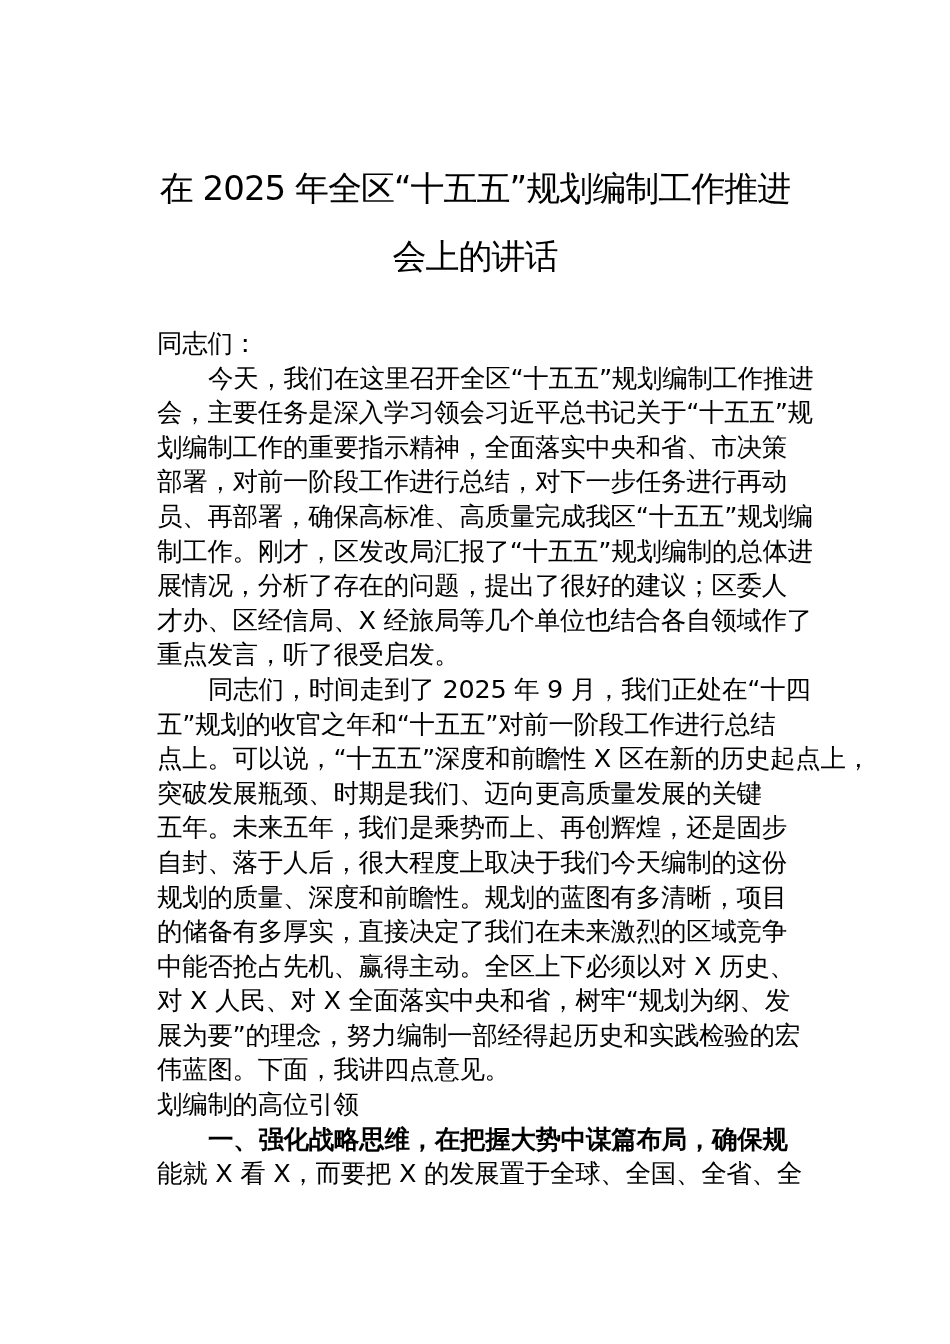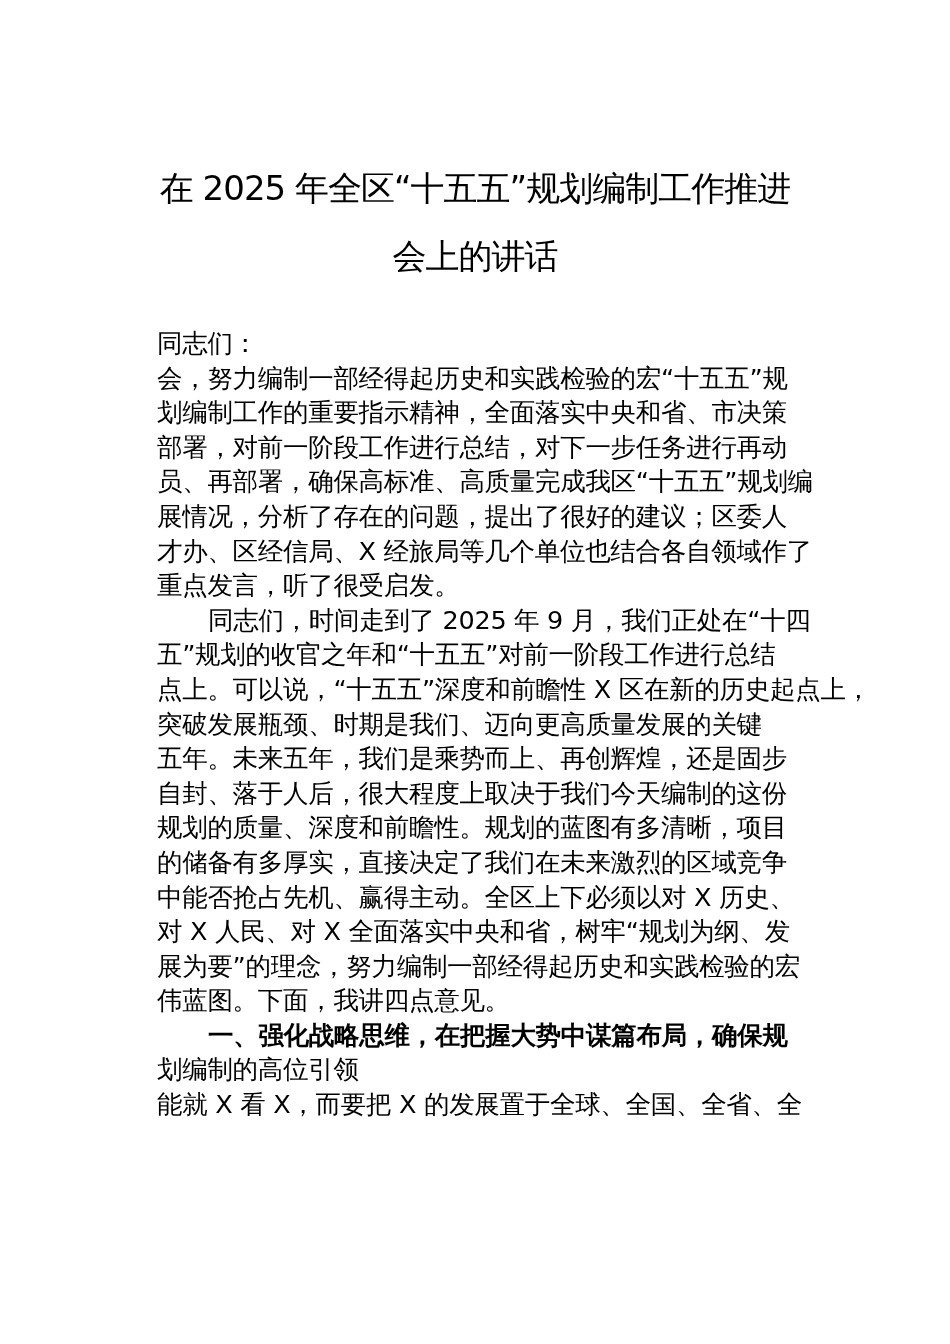--- a/index.html
+++ b/index.html
@@ -20,24 +20,26 @@
 <body>
 
 <div class="page">
   <div class="title l1">在 2025 年全区“十五五”规划编制工作推进</div>
   <div class="title l2">会上的讲话</div>
 
   <div class="body">
     <div class="line">同志们：</div>
 
     <div>
-      <div class="line">会，努力编制一部经得起历史和实践检验的宏“十五五”规</div>
+      <div class="line indent">今天，我们在这里召开全区“十五五”规划编制工作推进</div>
+      <div class="line">会，主要任务是深入学习领会习近平总书记关于“十五五”规</div>
       <div class="line">划编制工作的重要指示精神，全面落实中央和省、市决策</div>
       <div class="line">部署，对前一阶段工作进行总结，对下一步任务进行再动</div>
       <div class="line">员、再部署，确保高标准、高质量完成我区“十五五”规划编</div>
+      <div class="line">制工作。刚才，区发改局汇报了“十五五”规划编制的总体进</div>
       <div class="line">展情况，分析了存在的问题，提出了很好的建议；区委人</div>
       <div class="line">才办、区经信局、X 经旅局等几个单位也结合各自领域作了</div>
       <div class="line">重点发言，听了很受启发。</div>
     </div>
 
     <div>
       <div class="line indent">同志们，时间走到了 2025 年 9 月，我们正处在“十四</div>
       <div class="line">五”规划的收官之年和“十五五”对前一阶段工作进行总结</div>
       <div class="line">点上。可以说，“十五五”深度和前瞻性 X 区在新的历史起点上，</div>
       <div class="line">突破发展瓶颈、时期是我们、迈向更高质量发展的关键</div>
@@ -45,21 +47,21 @@
       <div class="line">自封、落于人后，很大程度上取决于我们今天编制的这份</div>
       <div class="line">规划的质量、深度和前瞻性。规划的蓝图有多清晰，项目</div>
       <div class="line">的储备有多厚实，直接决定了我们在未来激烈的区域竞争</div>
       <div class="line">中能否抢占先机、赢得主动。全区上下必须以对 X 历史、</div>
       <div class="line">对 X 人民、对 X 全面落实中央和省，树牢“规划为纲、发</div>
       <div class="line">展为要”的理念，努力编制一部经得起历史和实践检验的宏</div>
       <div class="line">伟蓝图。下面，我讲四点意见。</div>
     </div>
 
     <div>
+      <div class="line">划编制的高位引领</div>
       <div class="line indent bold">一、强化战略思维，在把握大势中谋篇布局，确保规</div>
-      <div class="line">划编制的高位引领</div>
     </div>
 
     <div>
       <div class="line">能就 X 看 X，而要把 X 的发展置于全球、全国、全省、全</div>
     </div>
   </div>
 </div>
 
 </body></html>

